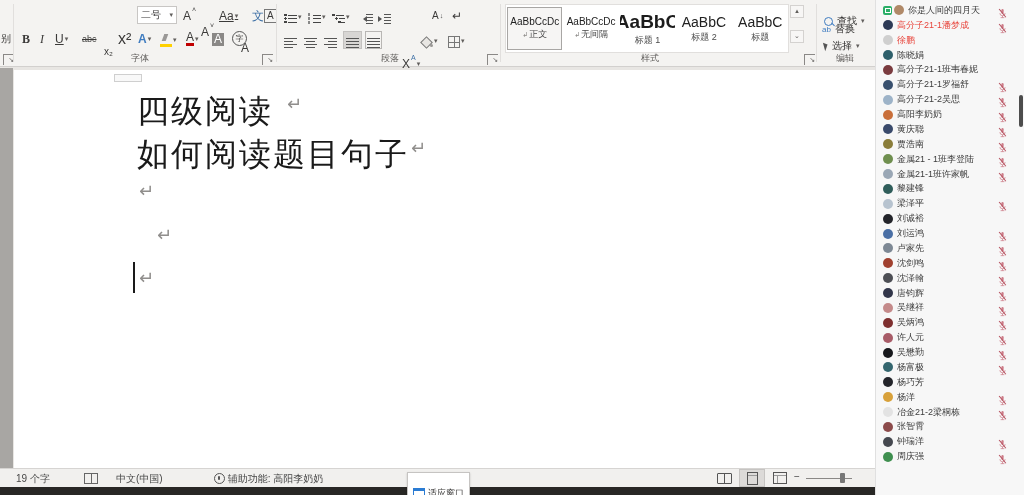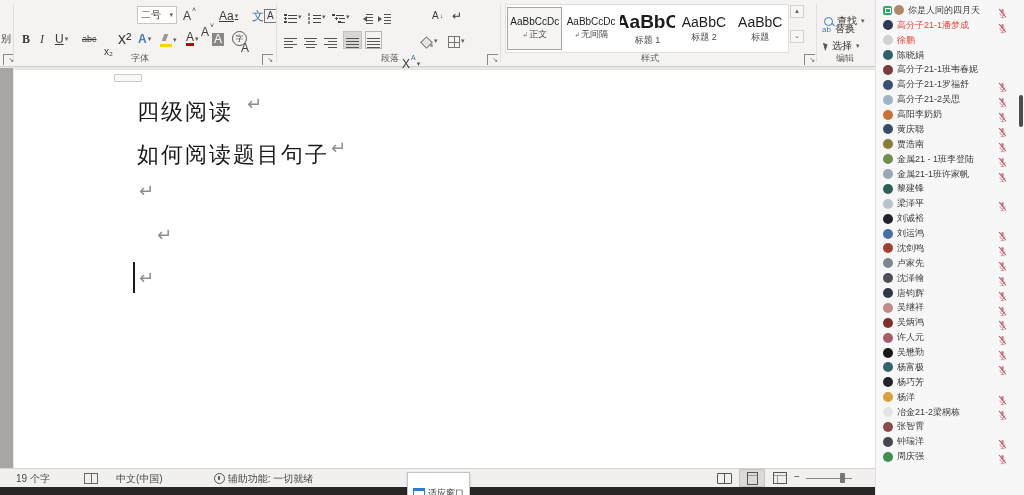--- a/index.html
+++ b/index.html
@@ -91,21 +91,21 @@
   .i-search::after{content:"";position:absolute;left:6px;top:6px;width:4px;height:1.4px;background:#3f7cc0;transform:rotate(45deg);}
   .i-replace{font-size:8px;color:#3f7cc0;letter-spacing:0;}
   .i-cursor{width:0;height:0;border-left:4px solid #555;border-top:3px solid transparent;border-bottom:6px solid transparent;transform:rotate(-15deg);display:inline-block;}
 
   
   #docstrip{position:absolute;left:0;top:68px;width:13px;height:400px;background:#a8a6a3;}
   #page{position:absolute;left:14px;top:70px;width:1010px;height:398px;background:#fff;}
   #pagemark{position:absolute;left:100px;top:4px;width:26px;height:6px;border:1px solid #cfcfcf;background:#f8f8f8;}
   #doctext{position:absolute;left:123px;top:12px;font-family:"DejaVu Sans",sans-serif;color:#1a1a1a;}
   .dline{height:43.5px;display:flex;align-items:center;position:relative;}
-  .dtext{font-size:22px;letter-spacing:2px;white-space:pre;margin-top:16px;}
+  .dtext{font-size:32px;letter-spacing:2px;white-space:pre;margin-top:16px;}
   .dmark{font-size:18px;color:#908e8c;}
   .gap1{margin-left:14px;} .gap0{margin-left:2px;} .gap2{margin-left:20px;}
   .cursorline{position:absolute;left:-4px;top:6px;width:1.5px;height:31px;background:#1a1a1a;}
 
   
   #status{position:absolute;left:0;top:468px;width:100%;height:19px;background:#f1f0ee;border-top:1px solid #d6d4d2;box-sizing:border-box;font-size:10px;color:#474747;z-index:10;}
   .sitem{position:absolute;top:3px;white-space:nowrap;cursor:pointer;}
   .i-book{display:inline-block;width:12px;height:9px;border:1px solid #666;background:linear-gradient(#666,#666) center/1px 100% no-repeat;vertical-align:-1px;}
   .i-a11y{display:inline-block;width:9px;height:9px;border:1.2px solid #555;border-radius:50%;position:relative;vertical-align:-2px;}
   .i-a11y::after{content:"";position:absolute;left:3px;top:2px;width:2px;height:4px;background:#555;border-radius:1px;}
@@ -359,21 +359,21 @@
     <span class="dmark gap0">↵</span>
   <span class="cursorline"></span>
         </div>
 </div>
   </div>
 
   <div id="status">
     <span class="sitem" style="left:16px;">19 个字</span>
     <span class="sitem" style="left:84px;top:4px;"><span class="i-book"></span></span>
     <span class="sitem" style="left:116px;">中文(中国)</span>
-    <span class="sitem" style="left:214px;"><span class="i-a11y"></span> <span>辅助功能: 一切就绪</span></span>
+    <span class="sitem" style="left:214px;"><span class="i-a11y"></span> <span>辅助功能: 高阳李奶奶</span></span>
     <div class="vbtn" style="left:712px;">
         <span class="i-read"></span>
       </div>
     <div class="vbtn on" style="left:740px;">
         <span class="i-print"></span>
       </div>
     <div class="vbtn" style="left:768px;">
         <span class="i-web"></span>
       </div>
     <span class="sitem" style="left:794px;top:2px;">−</span>
@@ -586,50 +586,50 @@
         <path d="M2.5 6.5a3.5 3.5 0 0 0 7 0" fill="none" stroke="#cd7d89" stroke-width="1"></path>
         <line x1="6" y1="10" x2="6" y2="12.5" stroke="#cd7d89" stroke-width="1"></line>
         <line x1="3.5" y1="12.5" x2="8.5" y2="12.5" stroke="#cd7d89" stroke-width="1"></line>
         <line x1="1.5" y1="1" x2="10.5" y2="12" stroke="#b6505e" stroke-width="1.4"></line>
       </svg>
     </span>
   </div>
 
   <div class="prow">
 
+    <span class="avatar" style="background: rgb(125, 136, 148);"></span>
+    <span class="pname">卢家先</span>
+    <span class="mic">
+      <svg width="9" height="11" viewBox="0 0 12 14">
+        <rect x="4.5" y="1" width="3" height="6.5" rx="1.5" fill="#cd7d89"></rect>
+        <path d="M2.5 6.5a3.5 3.5 0 0 0 7 0" fill="none" stroke="#cd7d89" stroke-width="1"></path>
+        <line x1="6" y1="10" x2="6" y2="12.5" stroke="#cd7d89" stroke-width="1"></line>
+        <line x1="3.5" y1="12.5" x2="8.5" y2="12.5" stroke="#cd7d89" stroke-width="1"></line>
+        <line x1="1.5" y1="1" x2="10.5" y2="12" stroke="#b6505e" stroke-width="1.4"></line>
+      </svg>
+    </span>
+  </div>
+
+  <div class="prow">
+
     <span class="avatar" style="background: rgb(160, 64, 47);"></span>
     <span class="pname">沈剑鸣</span>
     <span class="mic">
       <svg width="9" height="11" viewBox="0 0 12 14">
         <rect x="4.5" y="1" width="3" height="6.5" rx="1.5" fill="#cd7d89"></rect>
         <path d="M2.5 6.5a3.5 3.5 0 0 0 7 0" fill="none" stroke="#cd7d89" stroke-width="1"></path>
         <line x1="6" y1="10" x2="6" y2="12.5" stroke="#cd7d89" stroke-width="1"></line>
         <line x1="3.5" y1="12.5" x2="8.5" y2="12.5" stroke="#cd7d89" stroke-width="1"></line>
         <line x1="1.5" y1="1" x2="10.5" y2="12" stroke="#b6505e" stroke-width="1.4"></line>
       </svg>
     </span>
   </div>
 
   <div class="prow">
 
-    <span class="avatar" style="background: rgb(125, 136, 148);"></span>
-    <span class="pname">卢家先</span>
-    <span class="mic">
-      <svg width="9" height="11" viewBox="0 0 12 14">
-        <rect x="4.5" y="1" width="3" height="6.5" rx="1.5" fill="#cd7d89"></rect>
-        <path d="M2.5 6.5a3.5 3.5 0 0 0 7 0" fill="none" stroke="#cd7d89" stroke-width="1"></path>
-        <line x1="6" y1="10" x2="6" y2="12.5" stroke="#cd7d89" stroke-width="1"></line>
-        <line x1="3.5" y1="12.5" x2="8.5" y2="12.5" stroke="#cd7d89" stroke-width="1"></line>
-        <line x1="1.5" y1="1" x2="10.5" y2="12" stroke="#b6505e" stroke-width="1.4"></line>
-      </svg>
-    </span>
-  </div>
-
-  <div class="prow">
-
     <span class="avatar" style="background: rgb(77, 79, 85);"></span>
     <span class="pname">沈泽翰</span>
     <span class="mic">
       <svg width="9" height="11" viewBox="0 0 12 14">
         <rect x="4.5" y="1" width="3" height="6.5" rx="1.5" fill="#cd7d89"></rect>
         <path d="M2.5 6.5a3.5 3.5 0 0 0 7 0" fill="none" stroke="#cd7d89" stroke-width="1"></path>
         <line x1="6" y1="10" x2="6" y2="12.5" stroke="#cd7d89" stroke-width="1"></line>
         <line x1="3.5" y1="12.5" x2="8.5" y2="12.5" stroke="#cd7d89" stroke-width="1"></line>
         <line x1="1.5" y1="1" x2="10.5" y2="12" stroke="#b6505e" stroke-width="1.4"></line>
       </svg>

